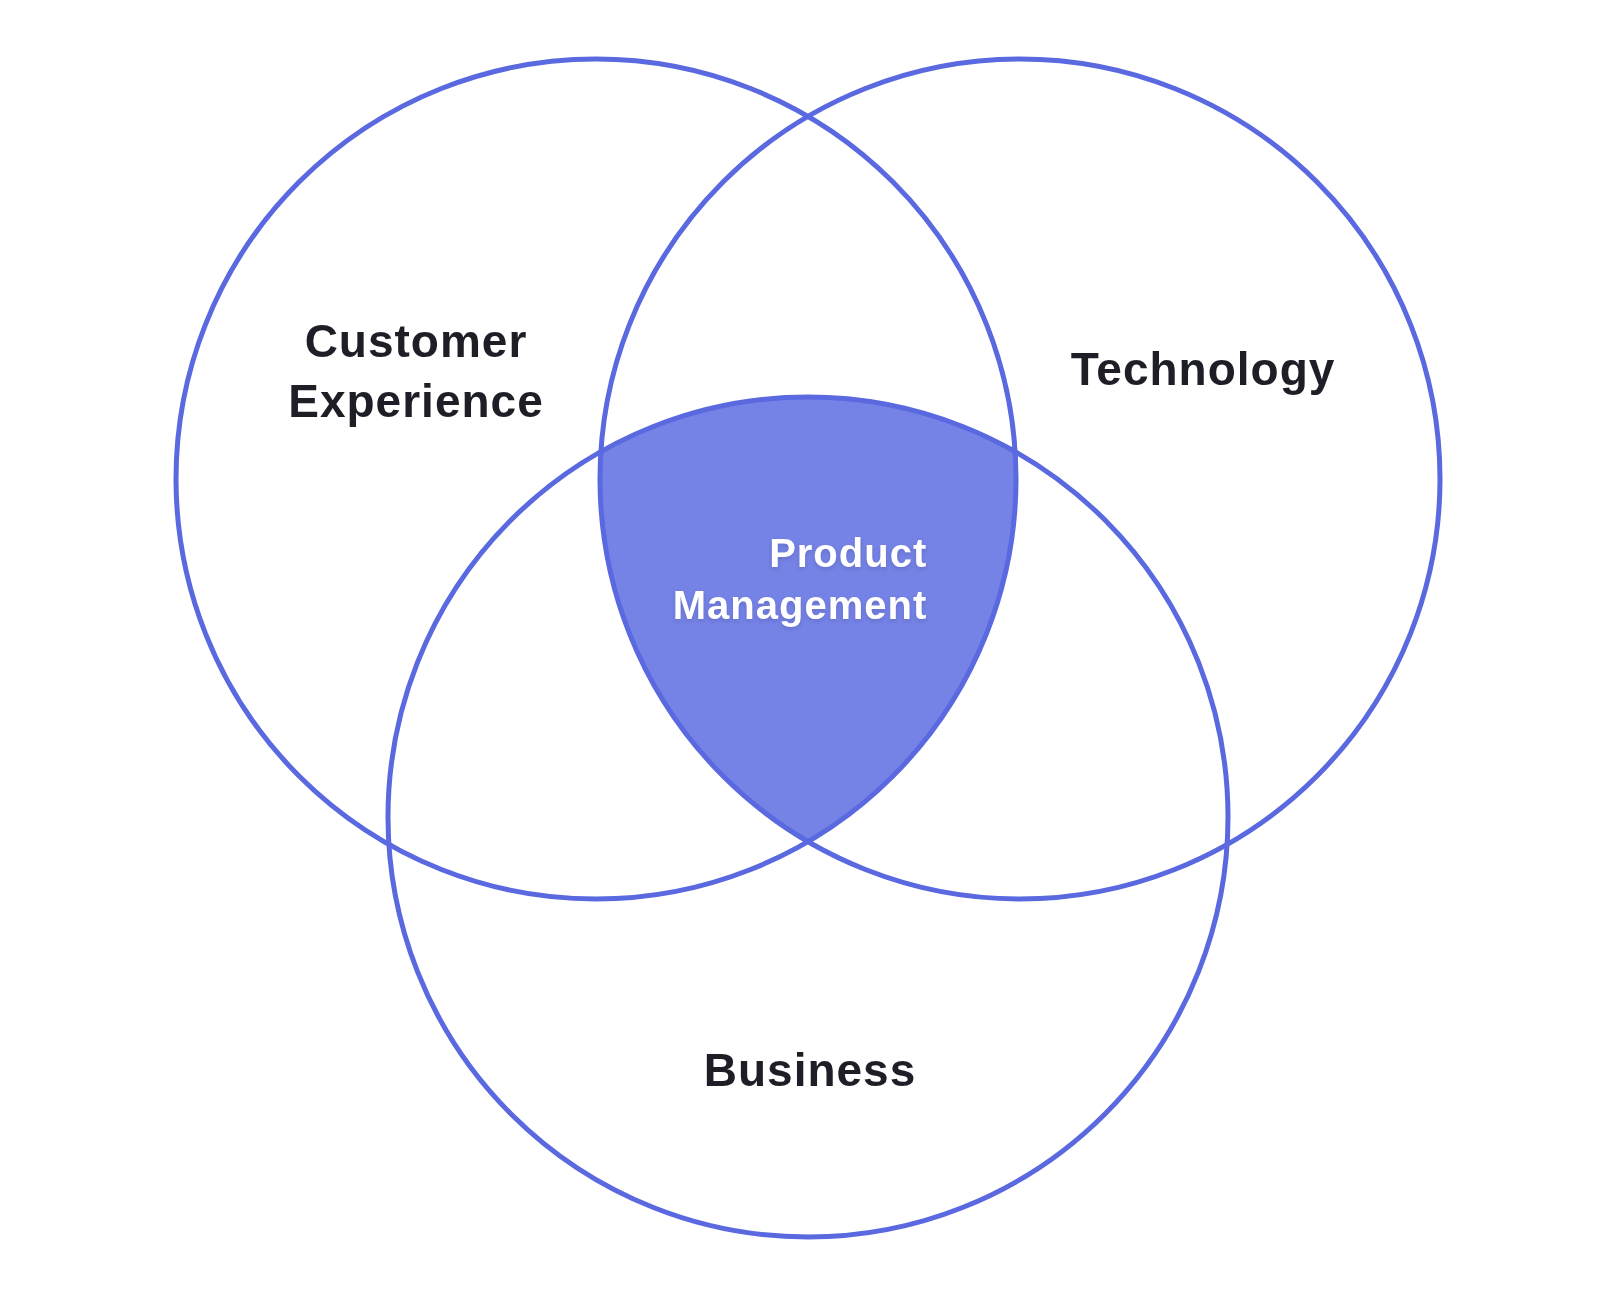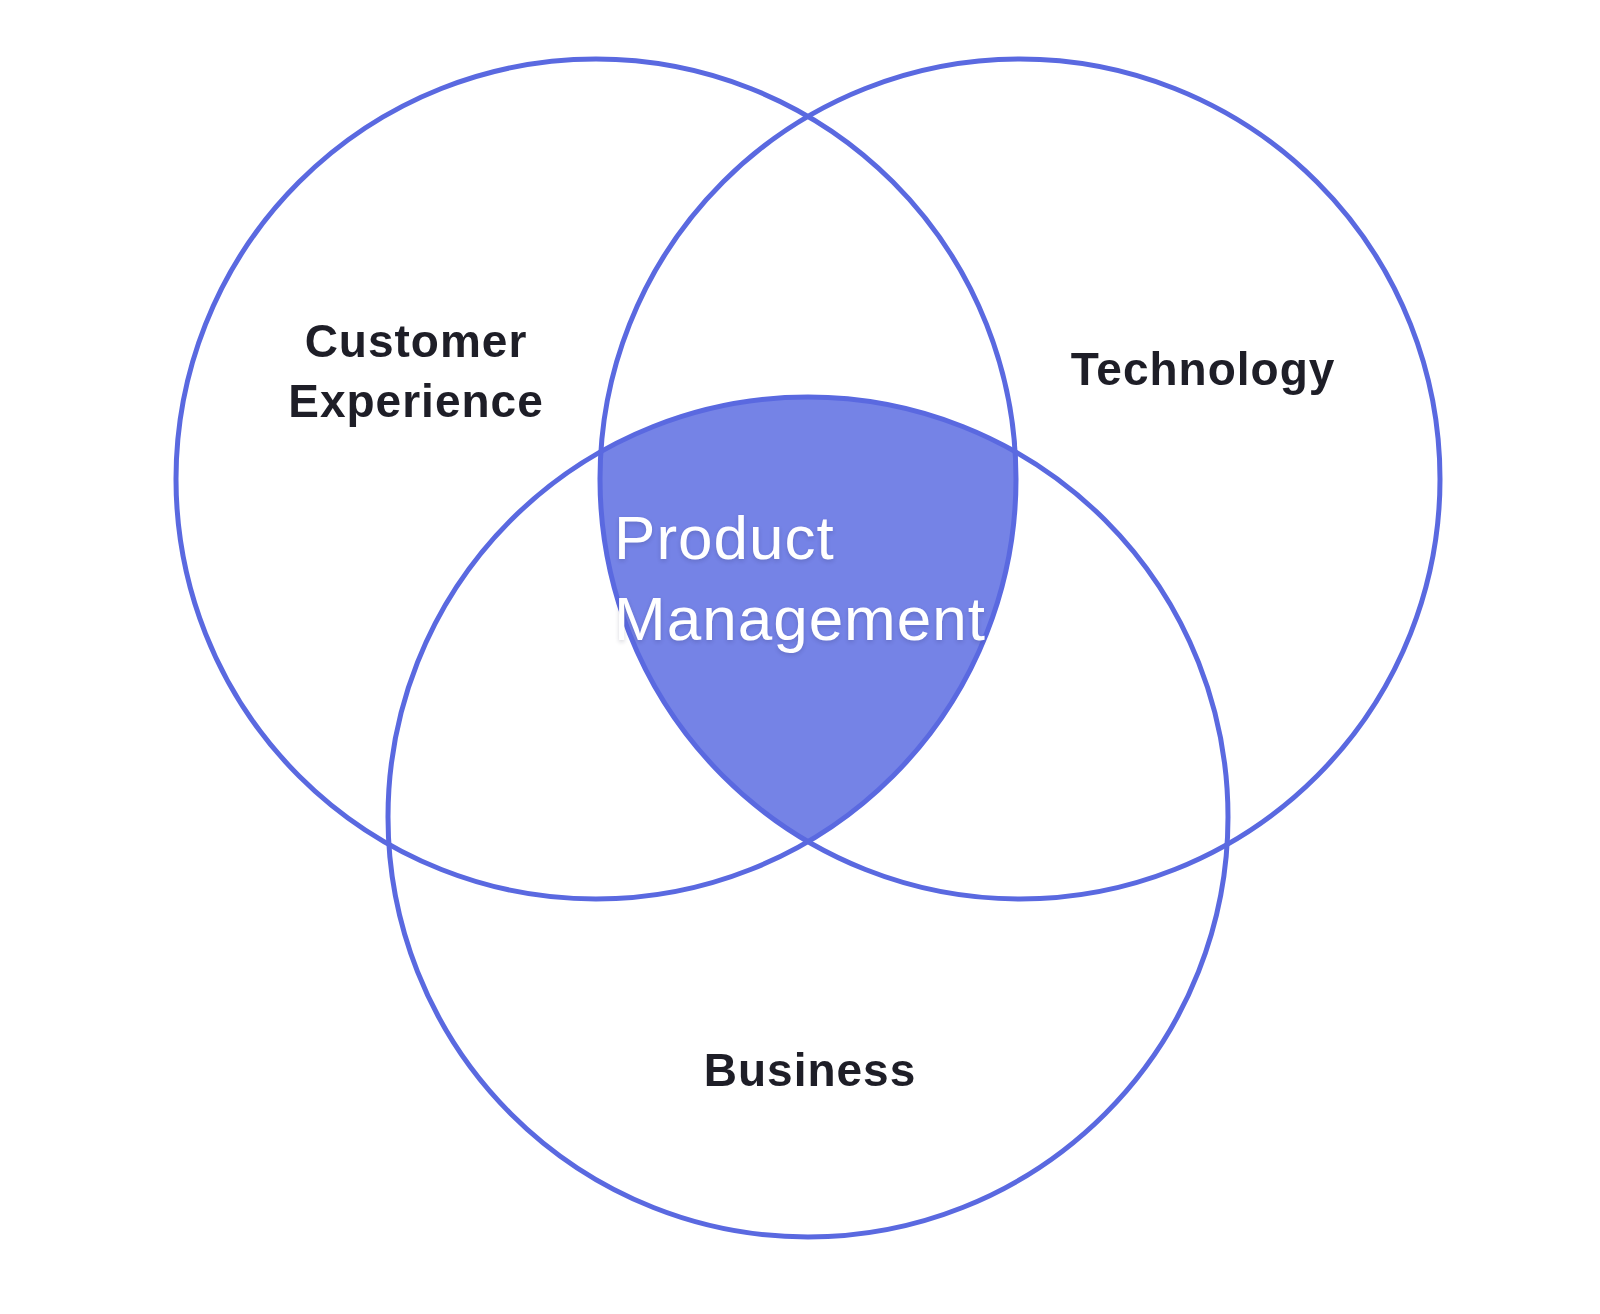--- a/index.html
+++ b/index.html
@@ -40,25 +40,25 @@
     font-weight: 700;
     letter-spacing: 1px;
     line-height: 1.3;
     text-align: center;
     white-space: pre-line;
   }
   .center-label {
     position: absolute;
     transform: translate(-50%, -50%);
     color: var(--intersection-text, #ffffff);
-    font-size: 62px;
-    font-weight: 400;
+    font-size: 40px;
+    font-weight: 700;
     letter-spacing: 1px;
     line-height: 1.3;
-    text-align: left;
+    text-align: right;
     white-space: pre-line;
     text-shadow: 0 2px 4px rgba(30, 30, 60, 0.18);
   }
   .label-customer-experience { left: 416px; top: 372px; }
   .label-technology          { left: 1203px; top: 370px; }
   .label-business            { left: 810px;  top: 1035px; margin-top: 36px; }
   .label-product-management  { left: 800px;  top: 579px; }
 </style>
 </head>
 <body>

